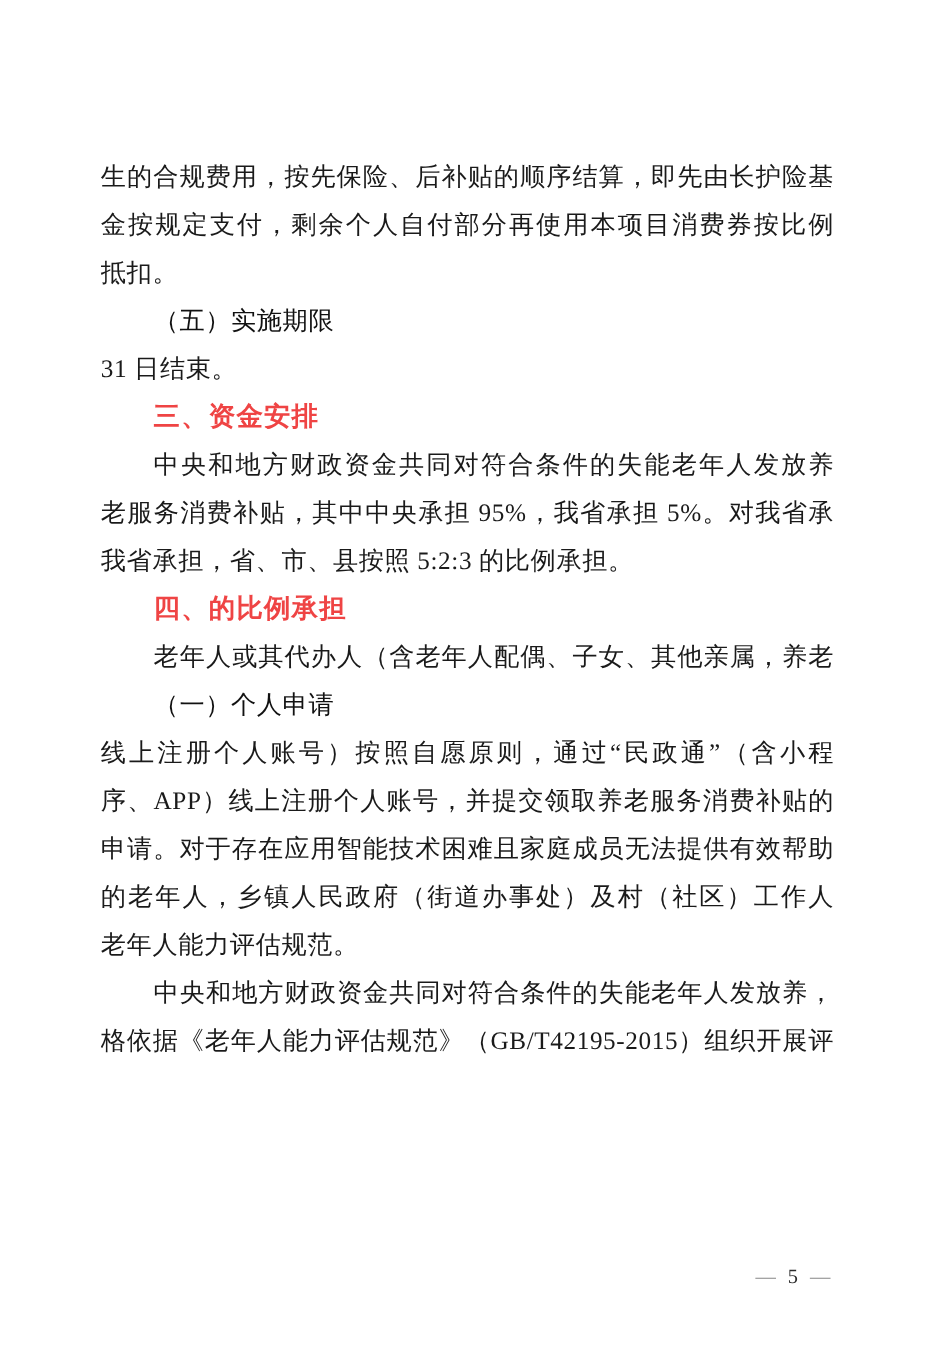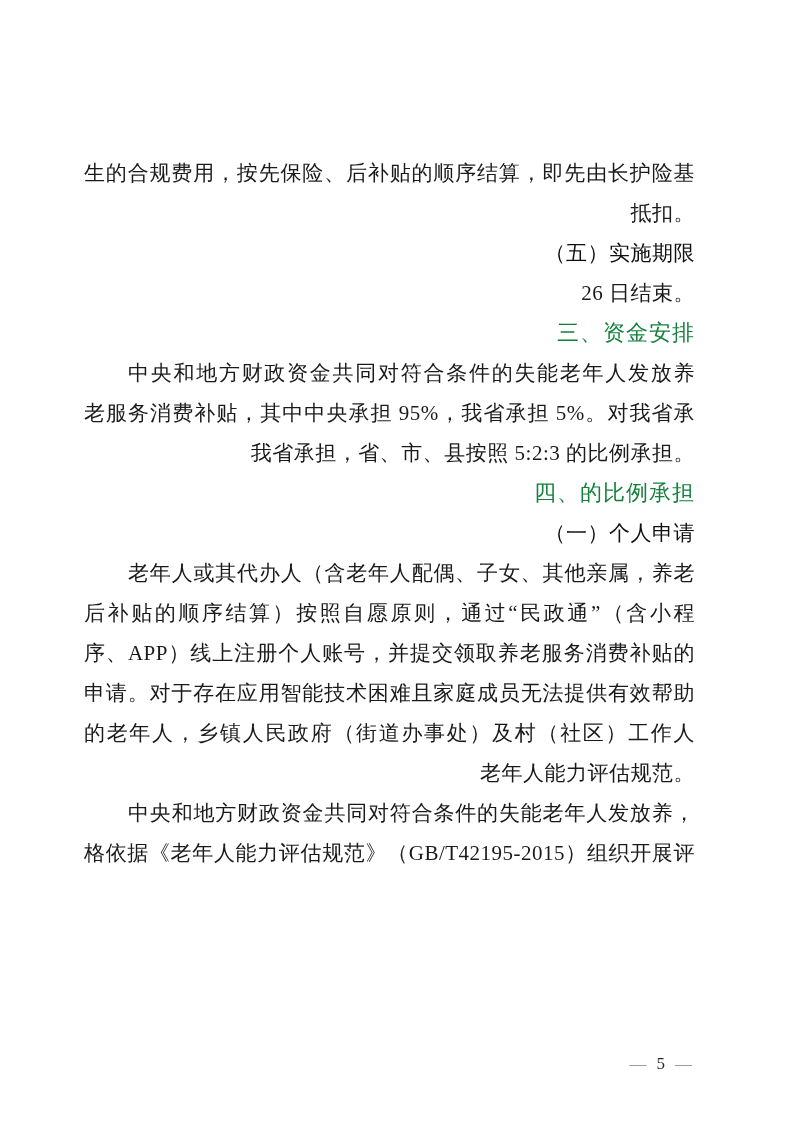--- a/index.html
+++ b/index.html
@@ -16,43 +16,43 @@
     color: #1a1a1a;
   }
   .page {
     position: absolute;
     inset: 0;
     background: #ffffff;
   }
   .doc {
     position: absolute;
     left: 84px;
-    top: 153px;
+    top: 127px;
     width: 611px;
   }
   .ln {
     height: 40px;
     line-height: 40px;
     font-size: 21px;
     letter-spacing: 0.5px;
-    text-align: right;
+    text-align: left;
     overflow: hidden;
   }
   .just {
     text-align: justify;
     text-align-last: justify;
     text-justify: inter-character;
   }
   .ind {
     text-indent: 44px;
   }
   .head {
     font-family: "Liberation Sans", "DejaVu Sans", sans-serif;
-    font-weight: normal;
-    color: #15803d;
+    font-weight: bold;
+    color: #ef4444;
     font-size: 22px;
     letter-spacing: 1px;
   }
   .kai {
     color: #111111;
   }
   .footer-pagenum {
     position: absolute;
     top: 1028px;
     right: 101px;
@@ -68,31 +68,32 @@
     padding: 0 10px;
   }
 </style>
 </head>
 <body>
 
 <div class="page">
 
   <div class="doc">
     <div class="ln just">生的合规费用，按先保险、后补贴的顺序结算，即先由长护险基</div>
+    <div class="ln just">金按规定支付，剩余个人自付部分再使用本项目消费券按比例</div>
     <div class="ln">抵扣。</div>
     <div class="ln kai ind">（五）实施期限</div>
-    <div class="ln">26 日结束。</div>
+    <div class="ln">31 日结束。</div>
     <div class="ln head ind">三、资金安排</div>
     <div class="ln just ind">中央和地方财政资金共同对符合条件的失能老年人发放养</div>
     <div class="ln just">老服务消费补贴，其中中央承担 95%，我省承担 5%。对我省承担</div>
     <div class="ln">我省承担，省、市、县按照 5:2:3 的比例承担。</div>
     <div class="ln head ind">四、的比例承担</div>
+    <div class="ln just ind">老年人或其代办人（含老年人配偶、子女、其他亲属，养老</div>
     <div class="ln kai ind">（一）个人申请</div>
-    <div class="ln just ind">老年人或其代办人（含老年人配偶、子女、其他亲属，养老</div>
-    <div class="ln just">后补贴的顺序结算）按照自愿原则，通过“民政通”（含小程</div>
+    <div class="ln just">线上注册个人账号）按照自愿原则，通过“民政通”（含小程</div>
     <div class="ln just">序、APP）线上注册个人账号，并提交领取养老服务消费补贴的</div>
     <div class="ln just">申请。对于存在应用智能技术困难且家庭成员无法提供有效帮助</div>
     <div class="ln just">的老年人，乡镇人民政府（街道办事处）及村（社区）工作人员，</div>
     <div class="ln">老年人能力评估规范。</div>
     <div class="ln just ind">中央和地方财政资金共同对符合条件的失能老年人发放养，严</div>
     <div class="ln just">格依据《老年人能力评估规范》（GB/T42195-2015）组织开展评</div>
   </div>
 
   <div class="footer-pagenum">
     <span class="dash">—</span><span class="num">5</span><span class="dash">—</span>

